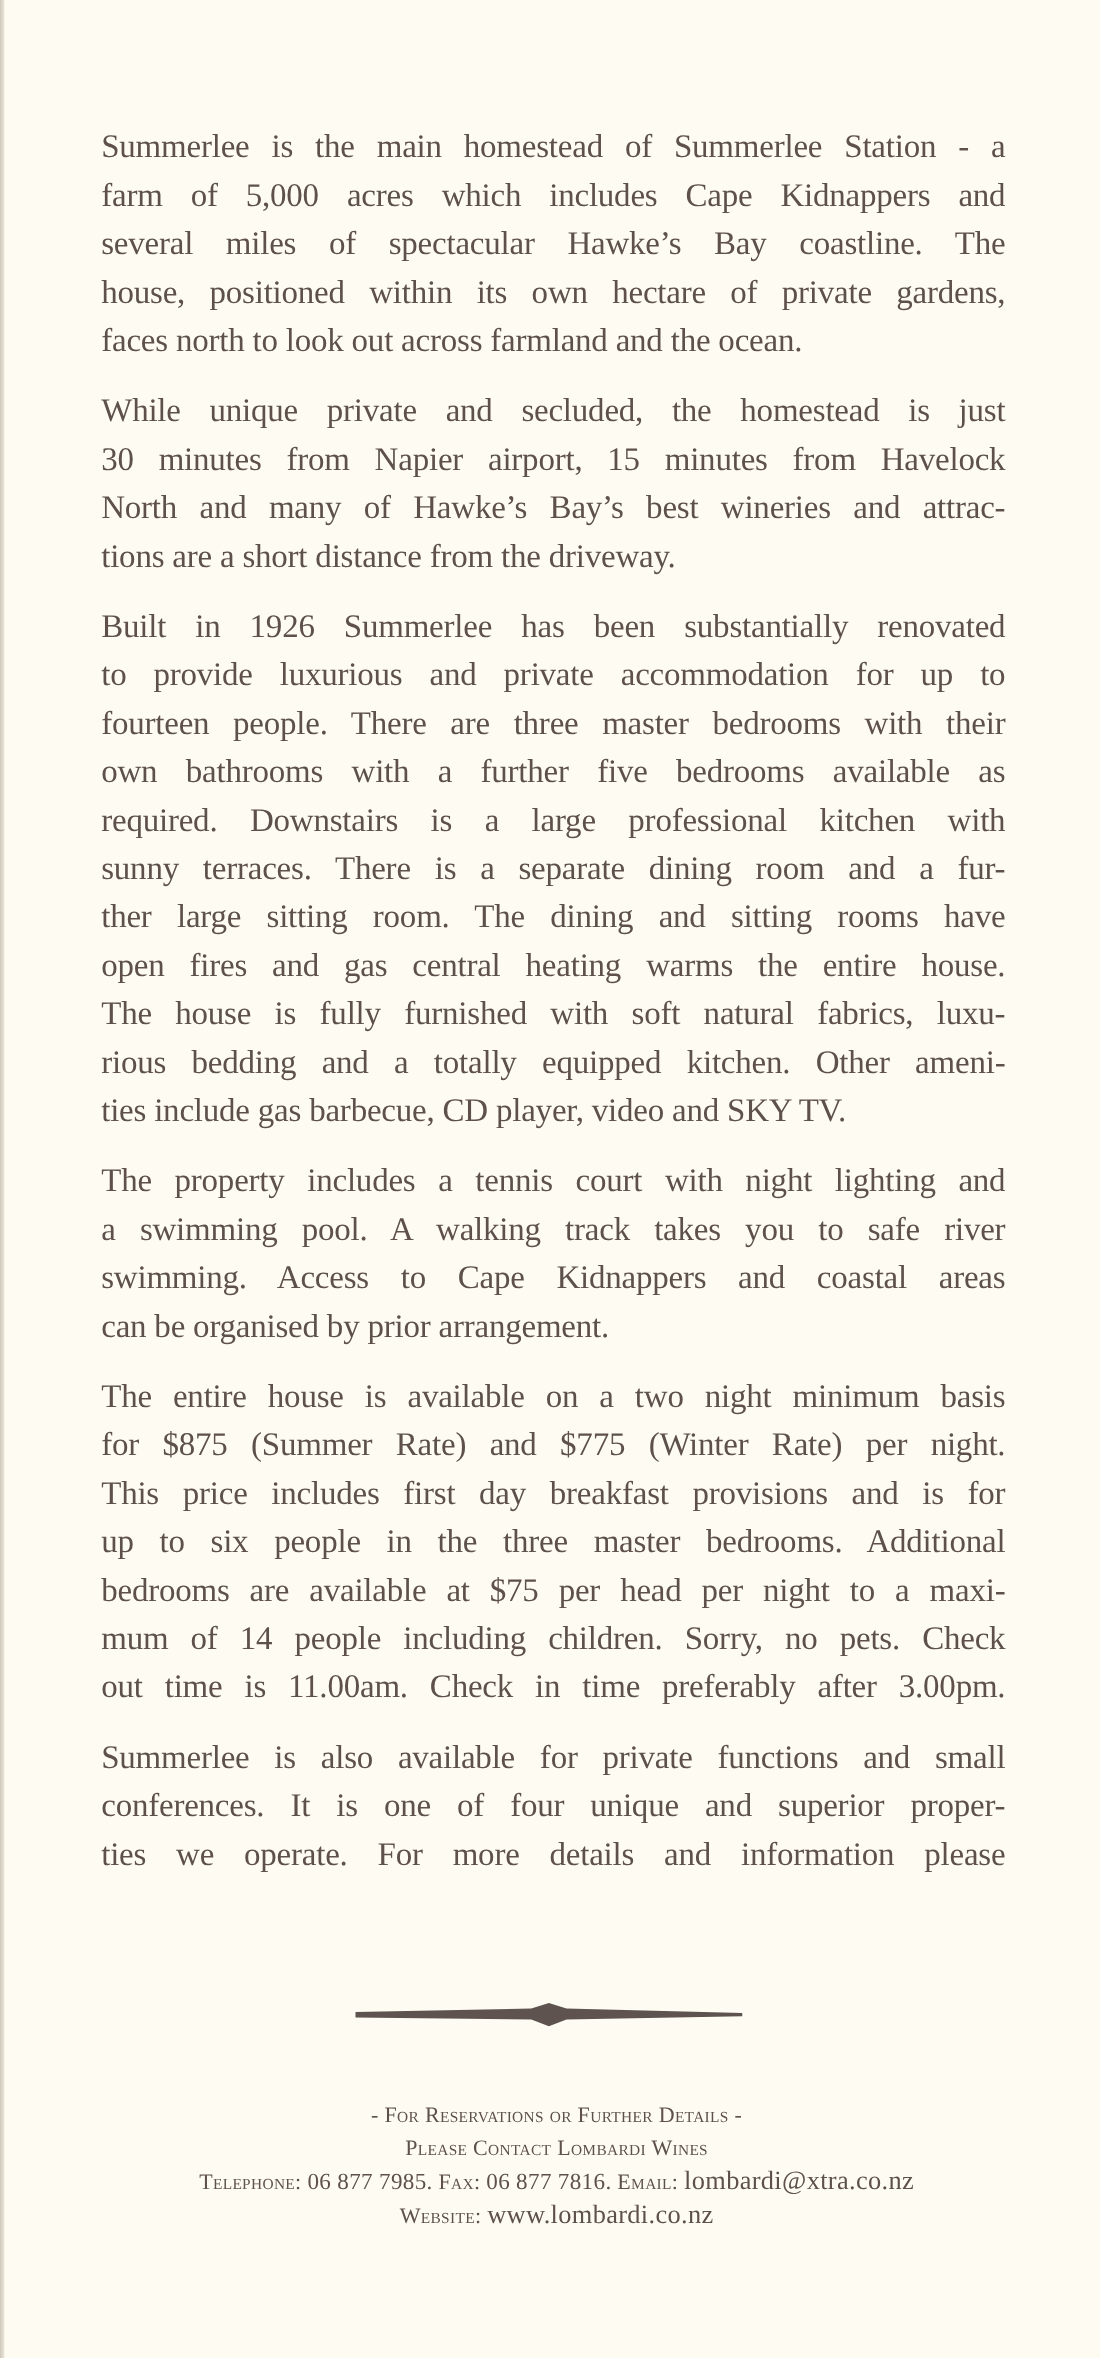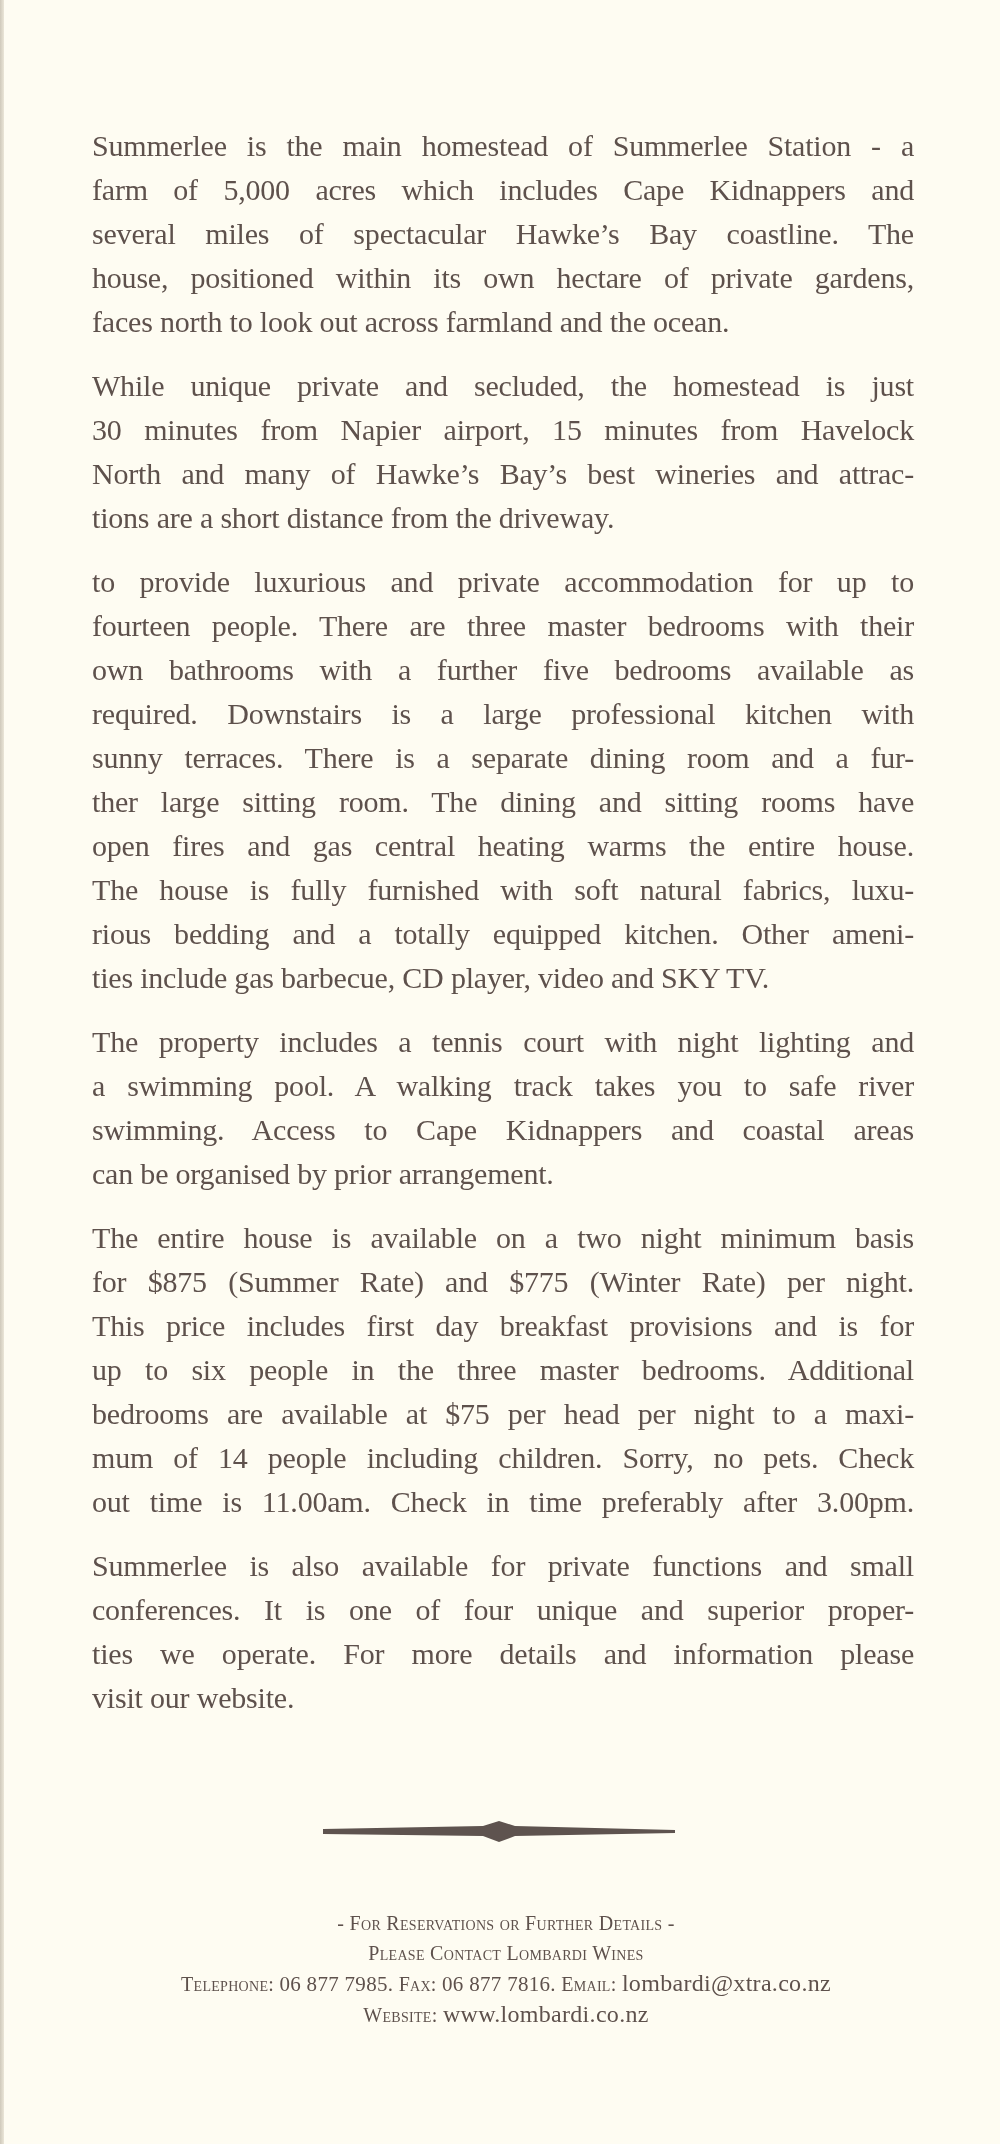--- a/index.html
+++ b/index.html
@@ -14,21 +14,20 @@
   }
   .page-edge {
     position: absolute; left: 0; top: 0; bottom: 0; width: 4px;
     background: linear-gradient(to right, #cfc9bb, #ebe6d8);
   }
   .body-copy {
     position: absolute;
     left: 92px;
     top: 112px;
     width: 822px;
-    margin-top: 12px;
   }
   .para {
     margin: 0 0 20px 0;
     font-size: 30px;
     line-height: 44px;
   }
   .line {
     display: block;
     text-align: justify;
     text-align-last: justify;
@@ -82,20 +81,21 @@
     <span class="line">house, positioned within its own hectare of private gardens,</span>
     <span class="line last">faces north to look out across farmland and the ocean.</span>
   </p>
   <p class="para">
     <span class="line">While unique private and secluded, the homestead is just</span>
     <span class="line">30 minutes from Napier airport, 15 minutes from Havelock</span>
     <span class="line">North and many of Hawke’s Bay’s best wineries and attrac-</span>
     <span class="line last">tions are a short distance from the driveway.</span>
   </p>
   <p class="para">
+    <span class="line">Built in 1926 Summerlee has been substantially renovated</span>
     <span class="line">to provide luxurious and private accommodation for up to</span>
     <span class="line">fourteen people. There are three master bedrooms with their</span>
     <span class="line">own bathrooms with a further five bedrooms available as</span>
     <span class="line">required. Downstairs is a large professional kitchen with</span>
     <span class="line">sunny terraces. There is a separate dining room and a fur-</span>
     <span class="line">ther large sitting room. The dining and sitting rooms have</span>
     <span class="line">open fires and gas central heating warms the entire house.</span>
     <span class="line">The house is fully furnished with soft natural fabrics, luxu-</span>
     <span class="line">rious bedding and a totally equipped kitchen. Other ameni-</span>
     <span class="line last">ties include gas barbecue, CD player, video and SKY TV.</span>
@@ -112,21 +112,20 @@
     <span class="line">This price includes first day breakfast provisions and is for</span>
     <span class="line">up to six people in the three master bedrooms. Additional</span>
     <span class="line">bedrooms are available at $75 per head per night to a maxi-</span>
     <span class="line">mum of 14 people including children. Sorry, no pets. Check</span>
     <span class="line">out time is 11.00am. Check in time preferably after 3.00pm.</span>
   </p>
   <p class="para">
     <span class="line">Summerlee is also available for private functions and small</span>
     <span class="line">conferences. It is one of four unique and superior proper-</span>
     <span class="line">ties we operate. For more details and information please</span>
-    <span class="line last">visit our website.</span>
   </p>
 </div>
 
 <svg class="divider" viewBox="0 0 352 26" preserveAspectRatio="none">
   <polygon points="0,11 160,8 176,3 192,8 352,12 352,15 192,18 176,24 160,18 0,16" fill="#5e534f"></polygon>
 </svg>
 
 <div class="footer">
   <span class="fl">- For Reservations or Further Details -</span>
   <span class="fl">Please Contact Lombardi Wines</span>

